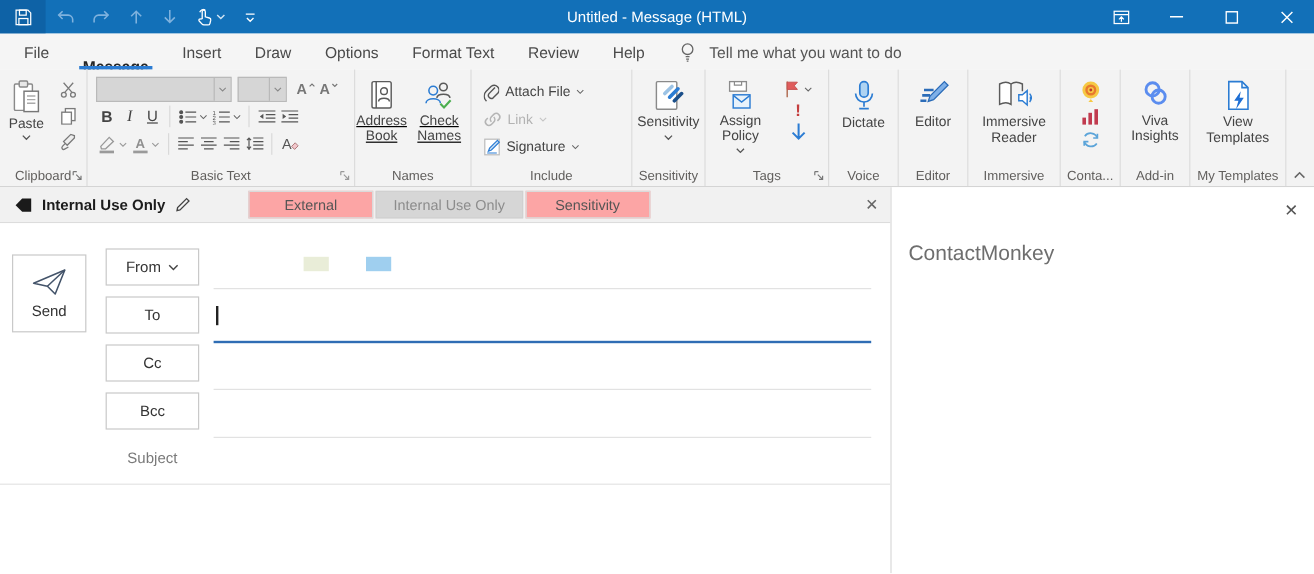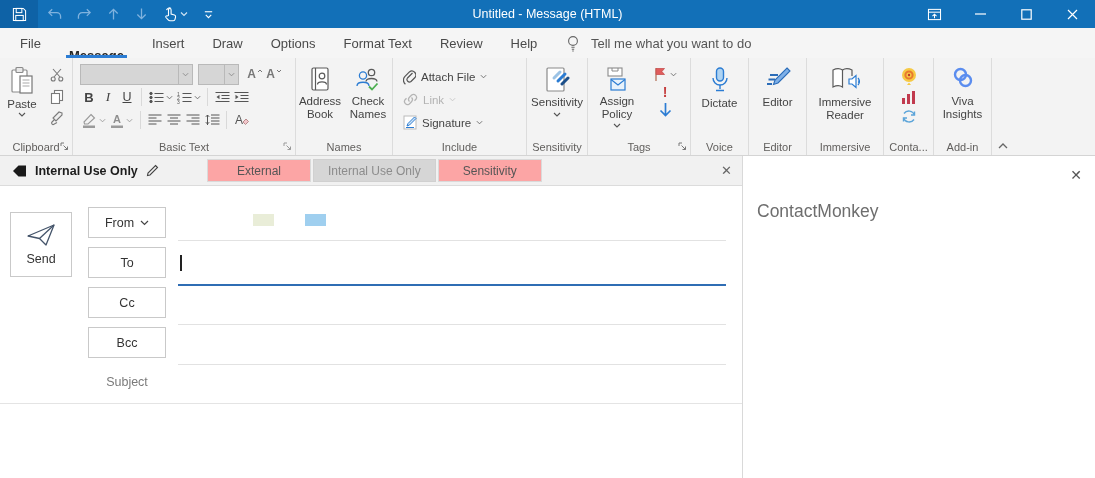--- a/index.html
+++ b/index.html
@@ -21,21 +21,21 @@
   .tab { position:relative; padding:0 14px; display:flex; align-items:center; font-size:13px; color:#4a4a4a; }
   .tab.active { color:#262626; font-weight:700;margin-top:24px; }
   .tab.active::after { content:""; position:absolute; left:11px; right:11px; bottom:0; height:3px; background:#2b7cd3; }
   .tellme { position:absolute; left:566px; top:28px; height:30px; display:flex; align-items:center; gap:11px; color:#555; font-size:13px; }
 
   
   .ribbon { position:absolute; top:58px; left:0; right:0; height:98px; background:#f3f3f3; border-bottom:1px solid #d4d4d4; display:flex; }
   .group { position:relative; height:97px; border-right:1px solid #dcdcdc; flex:0 0 auto; }
   .group-label { position:absolute; bottom:2px; left:0; right:0; text-align:center; font-size:11px; color:#615f5d; white-space:nowrap; }
   .launcher { position:absolute; right:3px; bottom:4px; }
-  .g-clipboard{width:73px; display:flex;} .g-basictext{width:223px;} .g-names{width:97px; display:flex; justify-content:center; gap:4px; padding-top:8px;}
+  .g-clipboard{width:73px; display:flex;} .g-basictext{width:223px;} .g-names{width:97px; display:flex; gap:4px; padding-top:8px;text-decoration:underline;}
   .g-include{width:134px; display:flex; flex-direction:column; padding:9px 0 0 10px; gap:4px;} .g-sens{width:61px;}
   .g-tags{width:103px; display:flex; padding-top:8px;} .g-voice{width:58px;} .g-editor{width:58px;} .g-immersive{width:77px;}
   .g-conta{width:50px; display:flex; flex-direction:column; align-items:center; gap:5px; padding-top:9px;}
   .g-addin{width:58px;} .g-mytemplates{width:80px;} .g-collapse{width:23px; border-right:none;}
   .bigbtn { display:flex; flex-direction:column; align-items:center; font-size:11.5px; color:#444; line-height:13px; padding-top:8px; text-align:center; gap:3px; width:100%; }
   .paste { width:44px; display:flex; flex-direction:column; align-items:center; padding-top:8px; font-size:11.5px; color:#444; gap:2px; }
   .cliptools { display:flex; flex-direction:column; gap:7px; padding-top:10px; width:26px; align-items:center; }
   .bt { padding:6px 4px 16px 7px; display:flex; flex-direction:column; gap:3px; }
   .btrow { display:flex; align-items:center; height:20px; gap:1px; }
   .combo { height:21px; background:#d6d6d6; border:1px solid #b9b9b9; display:flex; }
@@ -505,20 +505,31 @@
       <div class="bigbtn">
         <svg width="30" height="26" viewBox="0 0 30 26" fill="none" stroke="#5b8def" stroke-width="2.4">
             <rect x="7" y="3" width="11" height="11" rx="5.5" transform="rotate(45 12.5 8.5)"></rect>
             <rect x="12" y="9" width="11" height="11" rx="5.5" transform="rotate(45 17.5 14.5)"></rect>
           </svg>
         <span style="width:48px">Viva Insights</span>
       </div>
       <span class="group-label">Add-in</span>
     </div>
 
+    <div class="group g-mytemplates">
+      <div class="bigbtn">
+        <svg width="24" height="27" viewBox="0 0 24 27" fill="none">
+            <path d="M4 2 h11 l5 5 v18 H4 z" stroke="#2b7cd3" stroke-width="1.3" fill="#fff"></path>
+            <path d="M15 2 v5 h5" stroke="#2b7cd3" stroke-width="1.3"></path>
+            <path d="M14 10 l-5.5 8 h3.5 l-2 7 6.5-9.5 h-3.5 z" fill="#1f6fd4"></path>
+          </svg>
+        <span style="width:62px">View Templates</span>
+      </div>
+      <span class="group-label">My Templates</span>
+    </div>
 
     <div class="group g-collapse">
       <svg style="position:absolute; bottom:6px; right:7px;" width="10" height="6" viewBox="0 0 10 6" fill="none" stroke="#666" stroke-width="1.3">
           <path d="M1 5 5 1 9 5"></path>
         </svg>
     </div>
   </div>
 
   <div class="sensbar">
     <div class="senslabel">

